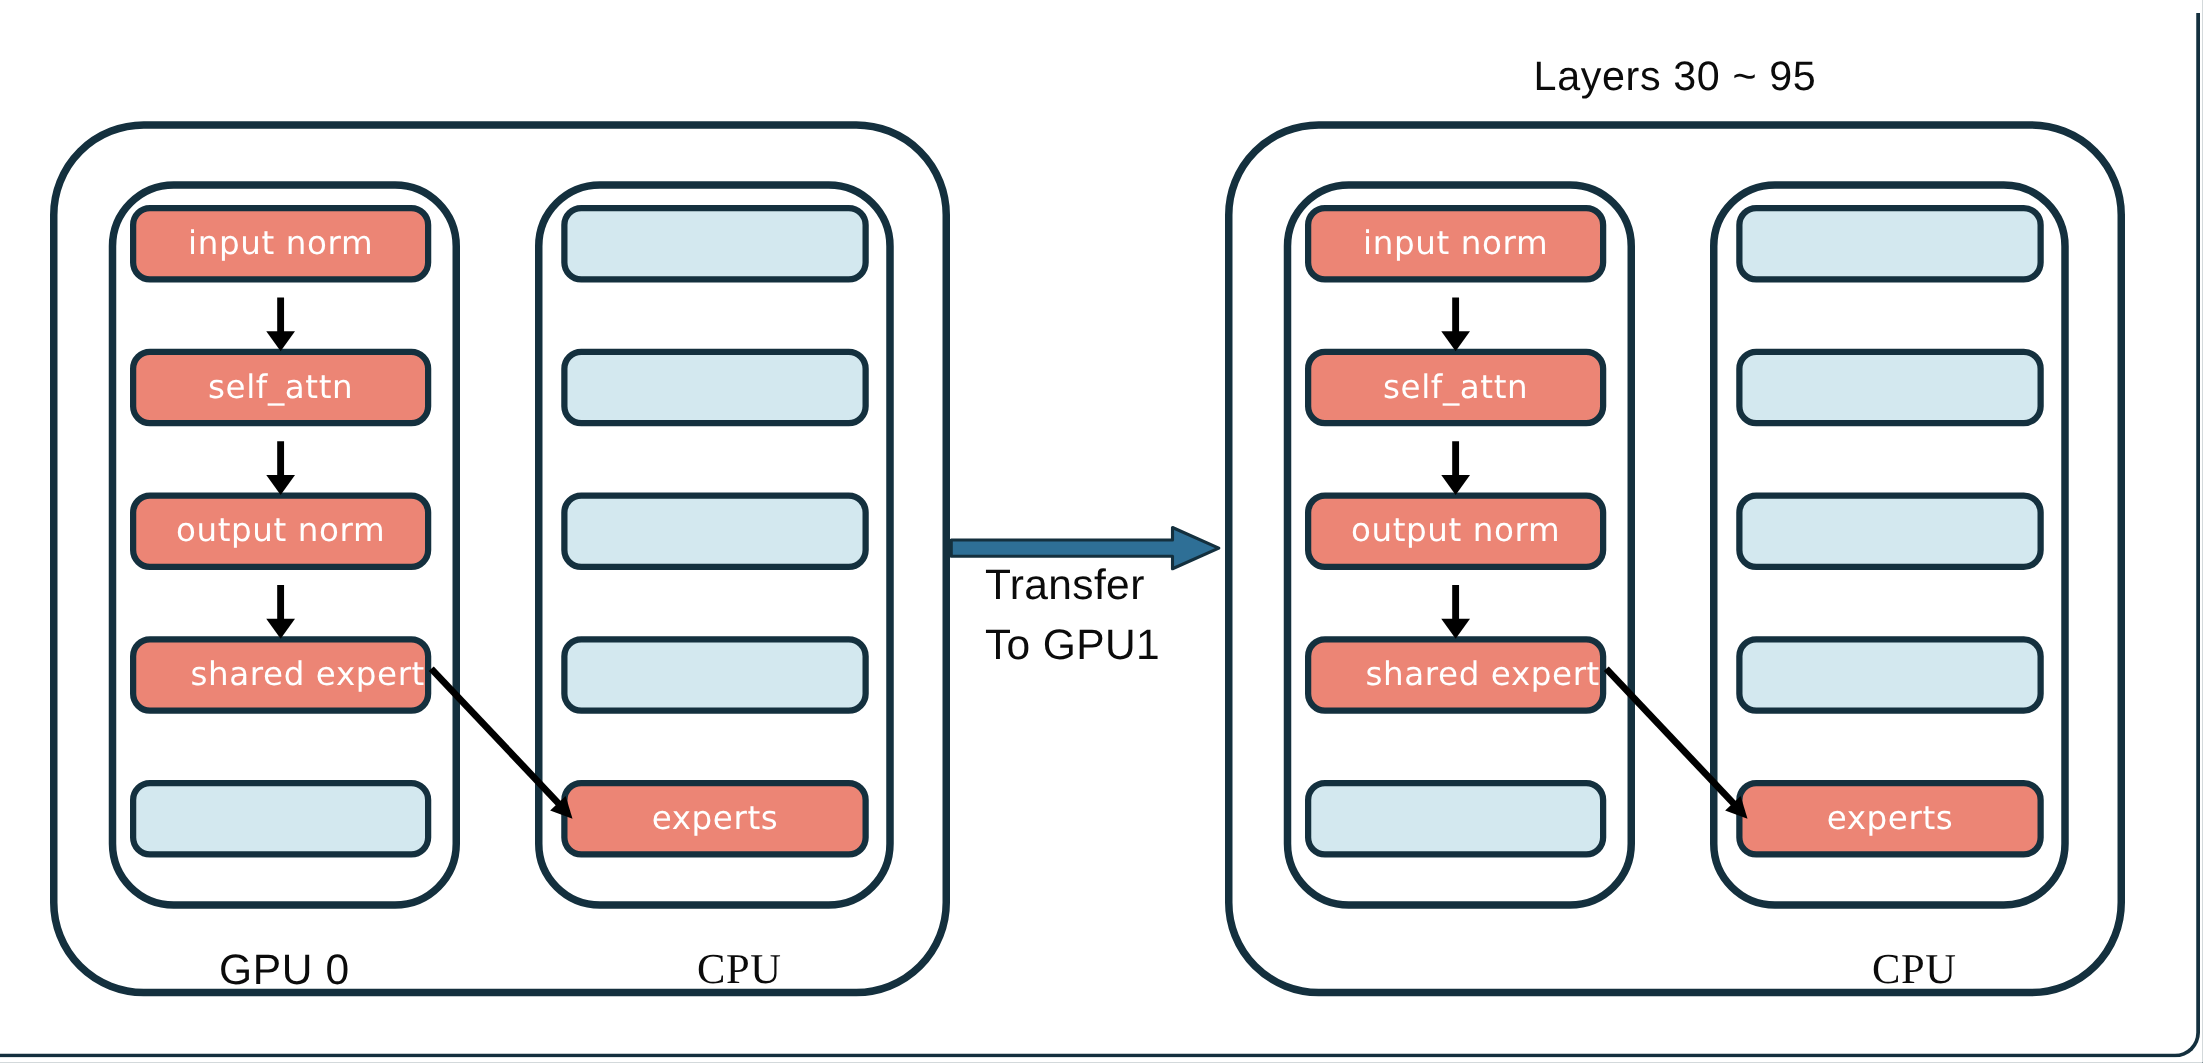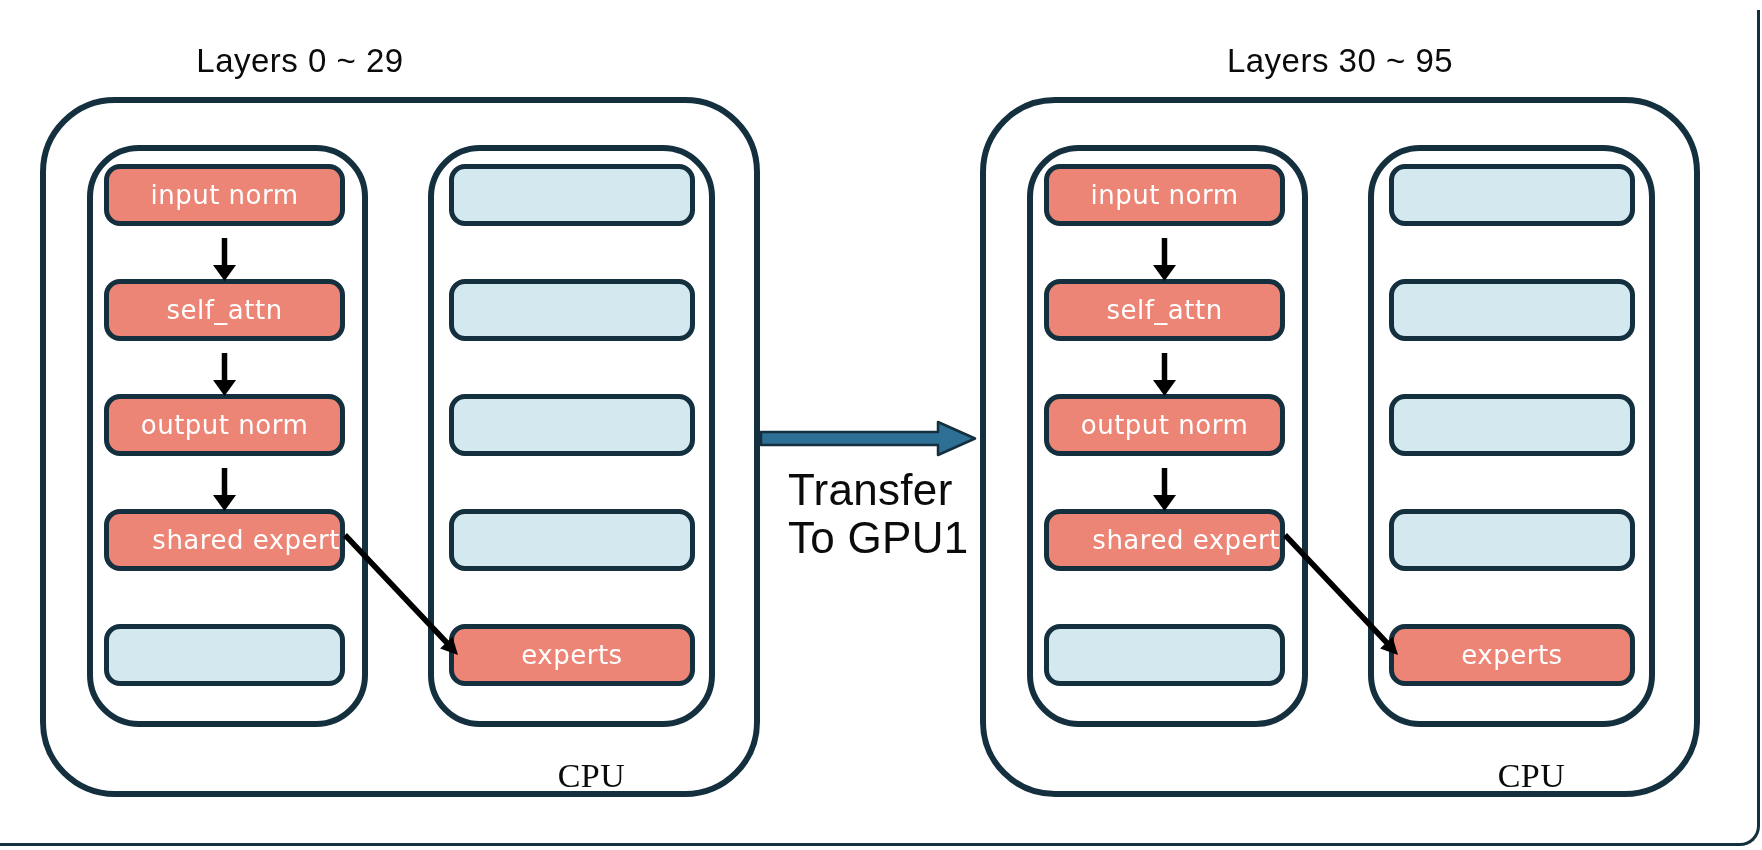--- a/index.html
+++ b/index.html
@@ -54,33 +54,32 @@
   .slot3{top:358px;justify-content:flex-end;} .slot4{top:473px;}
   .col-label{
     position:absolute;top:660px;height:40px;text-align:center;
     font-size:34px;font-weight:500;color:var(--label-text);letter-spacing:0.5px;
   }
   .col-label--gpu{left:47px;width:281px;}
   .col-label--cpu{left:408px;width:287px;font-family:Liberation Serif, serif;}
   .arrows{position:absolute;left:0;top:0;pointer-events:none;}
   .transfer-arrow{position:absolute;left:755px;top:412px;pointer-events:none;}
   .transfer-label{
-    position:absolute;left:788px;top:466px;font-size:44px;line-height:48px;
+    position:absolute;left:788px;top:444px;font-size:34px;line-height:48px;
     color:var(--label-text);letter-spacing:0.3px;
   }
 </style>
 </head>
 <body>
 
 <div class="canvas">
 
   <div class="frame"></div>
 
   <section class="group group--left">
-    <div class="group-title">Layers 0 ~ 29</div>
     <div class="outer-rect"></div>
 
     <div class="col col--gpu">
       <div class="box box--salmon slot0">
           <span>input norm</span>
         </div>
       <div class="box box--salmon slot1">
           <span>self_attn</span>
         </div>
       <div class="box box--salmon slot2">
@@ -120,20 +119,21 @@
         <polygon points="173,283 196,283 184.5,299" stroke="none"></polygon>
         <line x1="184.5" y1="371" x2="184.5" y2="400" stroke-width="5.5"></line>
         <polygon points="173,398 196,398 184.5,414" stroke="none"></polygon>
       </g>
       <g stroke="#000000" fill="#000000">
         <line x1="305" y1="438" x2="408" y2="547" stroke-width="5.5"></line>
         <polygon points="400.1,551.4 412.5,539.8 418,558" stroke="none"></polygon>
       </g>
     </svg>
 
+    <div class="col-label col-label--gpu">GPU 0</div>
     <div class="col-label col-label--cpu">CPU</div>
   </section>
 
   <svg class="transfer-arrow" width="225" height="50" viewBox="0 0 225 50">
     <polygon points="6,20 183,20 183,10 220,26.5 183,43 183,33 6,33" fill="#2e6f96" stroke="#14303e" stroke-width="2.5" stroke-linejoin="round"></polygon>
   </svg>
   <div class="transfer-label">
     <div>Transfer</div>
     <div>To GPU1</div>
   </div>

